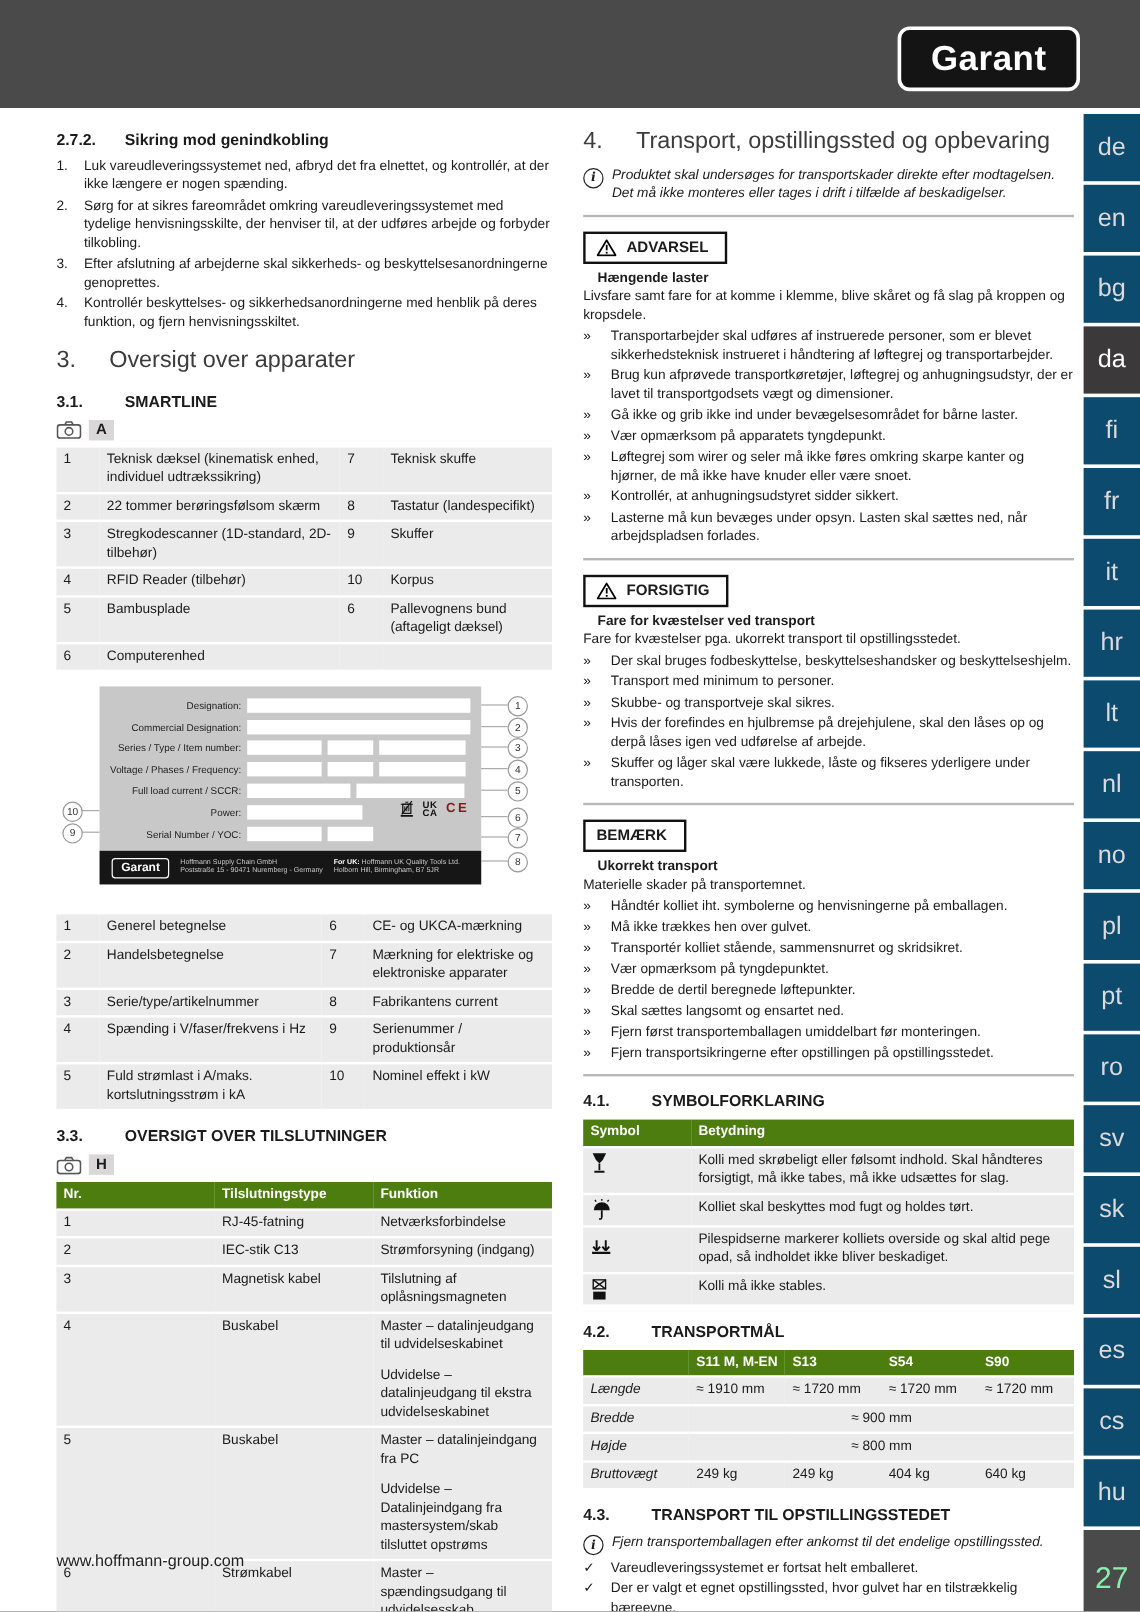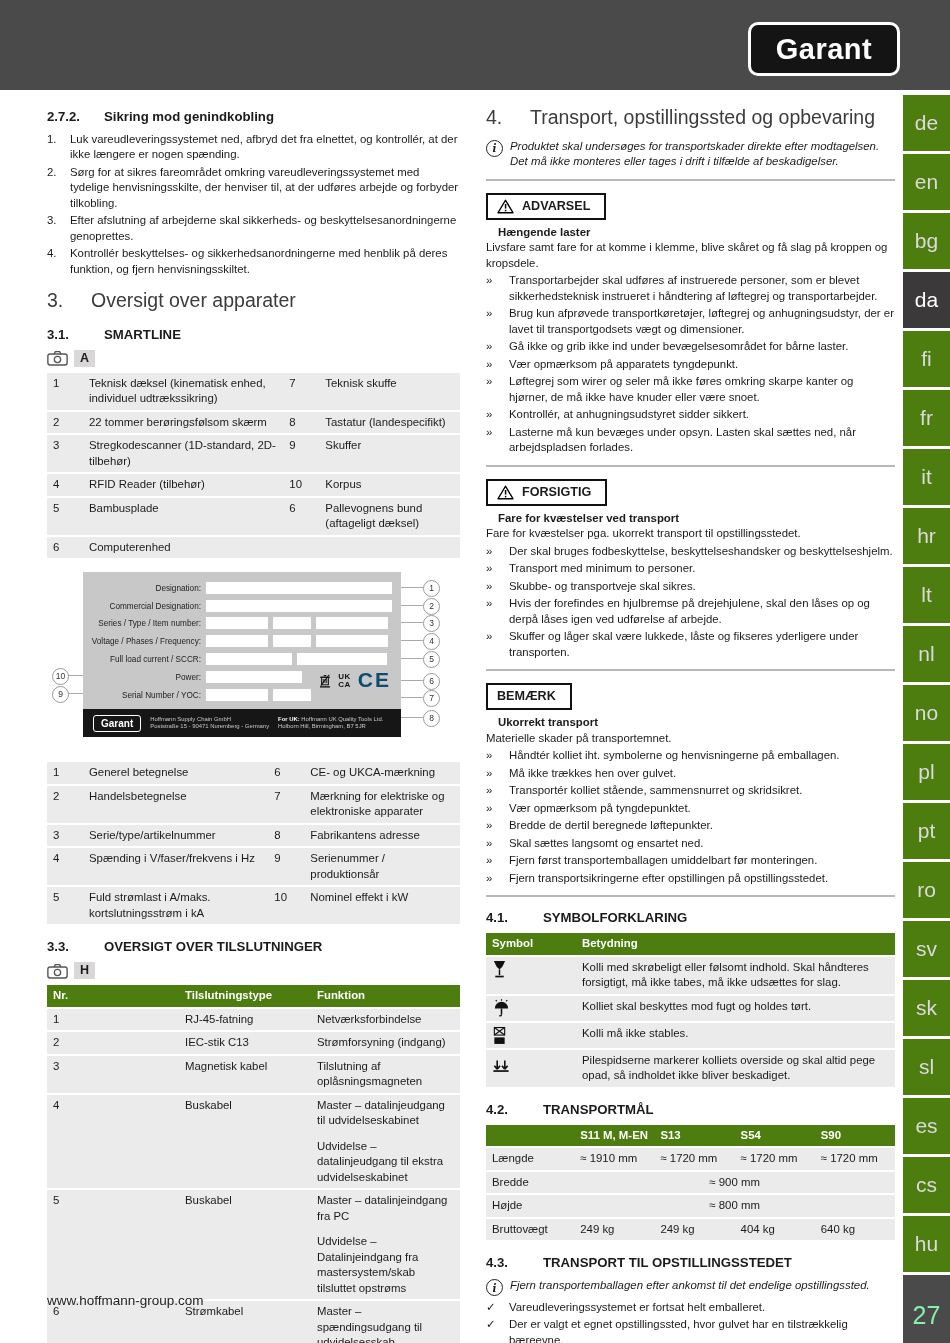--- a/index.html
+++ b/index.html
@@ -7,21 +7,21 @@
         font-family:"Liberation Sans",sans-serif;color:#1b1b1b;}
 
   
   .topbar{position:absolute;top:0;left:0;width:950px;height:90px;background:#4B4A4A;}
   .logo{position:absolute;right:50px;top:22px;width:146px;height:48px;background:#141414;
         border:3px solid #fff;border-radius:10px;display:flex;align-items:center;justify-content:center;}
   .logo span{color:#fff;font-weight:bold;font-size:29px;letter-spacing:.5px;}
 
   
   .langbar{position:absolute;top:95px;right:0;width:47px;}
-  .lang{height:56px;margin-bottom:3px;background:#4d7c0f;color:#DCDADB;font-size:21px;
+  .lang{height:56px;margin-bottom:3px;background:#0c4a6e;color:#DCDADB;font-size:21px;
         display:flex;align-items:center;justify-content:center;}
   .lang.active{background:#3B3939;color:#fff;}
   .pagenum{height:80px;background:#4B4A4A;color:#86efac;font-size:25px;
         display:flex;align-items:center;justify-content:center;}
 
   
   .cols{position:absolute;top:102px;left:47px;width:848px;display:flex;gap:26px;}
   .col{font-size:11.4px;line-height:1.36;}
   .col.left{width:413px;}
   .col.right{width:409px;}
@@ -43,21 +43,21 @@
   table{border-collapse:collapse;width:100%;font-size:11.4px;}
   td,th{padding:3px 6px;vertical-align:top;text-align:left;background:#ECEBEB;border-bottom:2px solid #fff;}
   thead th{background:#4d7c0f;color:#fff;font-weight:bold;}
   .parts td.pn{width:24px;}
   .cellp{margin:0 0 10px;}
   .cellp:last-child{margin-bottom:0;}
   .conn td:nth-child(1){width:120px;}
   .conn td:nth-child(2){width:120px;}
   .symtab td:first-child{width:78px;}
   .dimtab th,.dimtab td{width:76px;}
-  .dimtab td:first-child,.dimtab th:first-child{width:80px;}
+  .dimtab td:first-child,.dimtab th:first-child{width:80px;font-style:italic;}
   .spanval{text-align:center;}
 
   
   .figref{display:flex;align-items:center;gap:6px;margin:6px 0 6px;}
   .figletter{background:#D9D7D8;padding:0 6px;font-weight:bold;font-size:12.5px;line-height:17px;}
 
   
   .note{margin:6px 0;font-style:italic;}
   .note .iicon{float:left;width:15px;height:15px;border:1.5px solid #222;border-radius:50%;
         display:flex;align-items:center;justify-content:center;font-size:10.5px;font-weight:bold;
@@ -75,21 +75,21 @@
   .plabel{width:112px;text-align:right;font-size:8.2px;color:#222;margin-right:5px;flex:none;}
   .pfield{background:#fff;height:12px;margin-right:5px;}
   .plate-foot{position:absolute;left:0;bottom:0;width:100%;height:28px;background:#161616;
         display:flex;align-items:center;padding:0 10px;box-sizing:border-box;gap:9px;}
   .plogo{border:1.5px solid #fff;border-radius:3px;color:#fff;font-weight:bold;font-size:10px;
         padding:1px 7px;flex:none;}
   .addr{color:#c9c9c9;font-size:5.9px;line-height:1.3;}
   .addr .b{color:#fff;font-weight:bold;}
   .pmarks{position:absolute;right:10px;top:94px;display:flex;align-items:center;gap:7px;}
   .ukca{font-size:8px;font-weight:bold;line-height:.95;color:#111;letter-spacing:.5px;}
-  .cemark{font-size:21px;font-weight:bold;color:#0c4a6e;letter-spacing:2px;}
+  .cemark{font-size:11px;font-weight:bold;color:#7f1d1d;letter-spacing:2px;}
   .callout{position:absolute;width:15px;height:15px;border:1px solid #9a9a9a;border-radius:50%;
         background:#fff;font-size:8.5px;display:flex;align-items:center;justify-content:center;color:#333;}
   .lead{position:absolute;height:1px;background:#aaa;}
 
   
   .foot-url{position:absolute;top:1293px;left:47px;width:848px;font-size:13.5px;color:#222;}
 
   svg{display:block;}
   .ico{flex:none;}
 </style>
@@ -319,21 +319,21 @@
           <tr>
               <td class="pn">2</td>
               <td>Handelsbetegnelse</td>
               <td class="pn">7</td>
               <td>Mærkning for elektriske og elektroniske apparater</td>
             </tr>
           <tr>
               <td class="pn">3</td>
               <td>Serie/type/artikelnummer</td>
               <td class="pn">8</td>
-              <td>Fabrikantens adresse</td>
+              <td>Fabrikantens current</td>
             </tr>
           <tr>
               <td class="pn">4</td>
               <td>Spænding i V/faser/frekvens i Hz</td>
               <td class="pn">9</td>
               <td>Serienummer / produktionsår</td>
             </tr>
           <tr>
               <td class="pn">5</td>
               <td>Fuld strømlast i A/maks. kortslutningsstrøm i kA</td>
@@ -576,36 +576,36 @@
                     <path d="M3 10 A7 7 0 0 1 17 10 Z" fill="#111"></path>
                     <line x1="10" y1="10" x2="10" y2="16" stroke="#111" stroke-width="1.6"></line>
                     <path d="M10 16 q0 2.2 -2.4 1.6" fill="none" stroke="#111" stroke-width="1.4"></path>
                     <line x1="5" y1="2.5" x2="4" y2="1" stroke="#111" stroke-width="1.2"></line>
                     <line x1="10" y1="1.8" x2="10" y2="0.2" stroke="#111" stroke-width="1.2"></line>
                     <line x1="15" y1="2.5" x2="16" y2="1" stroke="#111" stroke-width="1.2"></line>
                   </svg></span></td>
             <td>Kolliet skal beskyttes mod fugt og holdes tørt.</td>
           </tr>
           <tr>
+            <td><span><svg width="18" height="19" viewBox="0 0 18 20">
+                    <path d="M5 8 L5 17 M5 8 L2 11.5 M5 8 L8 11.5" fill="none" stroke="#111" stroke-width="1.7" transform="rotate(180 5 12.5)"></path>
+                    <path d="M13 8 L13 17 M13 8 L10 11.5 M13 8 L16 11.5" fill="none" stroke="#111" stroke-width="1.7" transform="rotate(180 13 12.5)"></path>
+                    <line x1="1" y1="19" x2="17" y2="19" stroke="#111" stroke-width="1.8"></line>
+                  </svg></span></td>
+            <td>Pilespidserne markerer kolliets overside og skal altid pege opad, så indholdet ikke bliver beskadiget.</td>
+          </tr>
+          <tr>
             <td><span><svg width="15" height="19" viewBox="0 0 16 20">
                     <rect x="2.5" y="1.5" width="11" height="8" fill="none" stroke="#111" stroke-width="1.2"></rect>
                     <line x1="2.5" y1="1.5" x2="13.5" y2="9.5" stroke="#111" stroke-width="1.2"></line>
                     <line x1="13.5" y1="1.5" x2="2.5" y2="9.5" stroke="#111" stroke-width="1.2"></line>
                     <rect x="2.5" y="12" width="11" height="7" fill="#111"></rect>
                   </svg></span></td>
             <td>Kolli må ikke stables.</td>
           </tr>
-          <tr>
-            <td><span><svg width="18" height="19" viewBox="0 0 18 20">
-                    <path d="M5 8 L5 17 M5 8 L2 11.5 M5 8 L8 11.5" fill="none" stroke="#111" stroke-width="1.7" transform="rotate(180 5 12.5)"></path>
-                    <path d="M13 8 L13 17 M13 8 L10 11.5 M13 8 L16 11.5" fill="none" stroke="#111" stroke-width="1.7" transform="rotate(180 13 12.5)"></path>
-                    <line x1="1" y1="19" x2="17" y2="19" stroke="#111" stroke-width="1.8"></line>
-                  </svg></span></td>
-            <td>Pilespidserne markerer kolliets overside og skal altid pege opad, så indholdet ikke bliver beskadiget.</td>
-          </tr>
         </tbody>
       </table>
 
       <div class="subhead">
         <span class="num">4.2.</span>
         <span>TRANSPORTMÅL</span>
       </div>
       <table class="dimtab">
         <thead>
           <tr>

